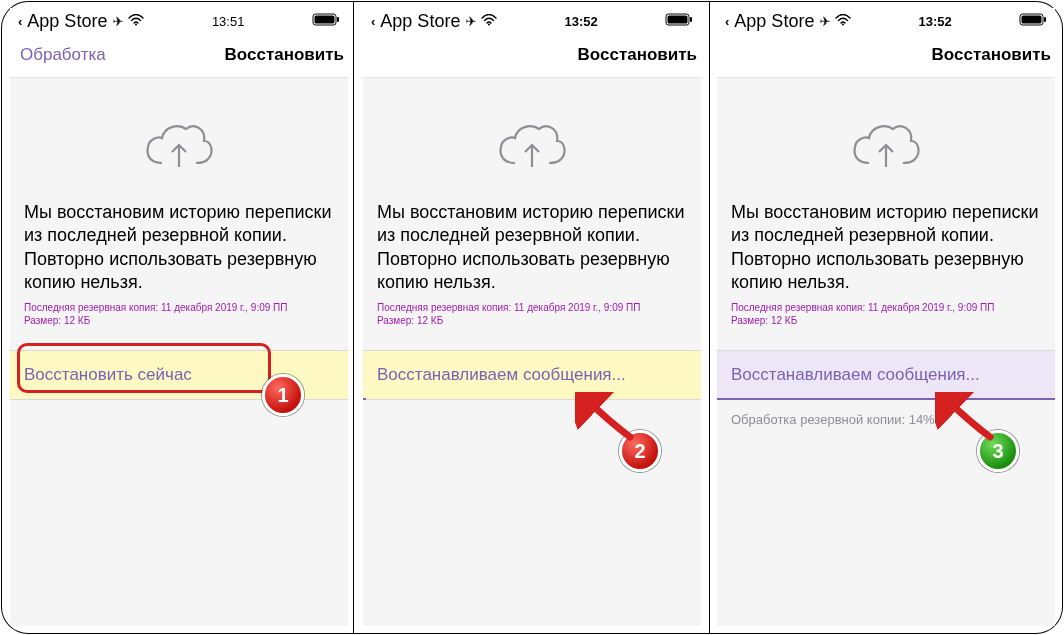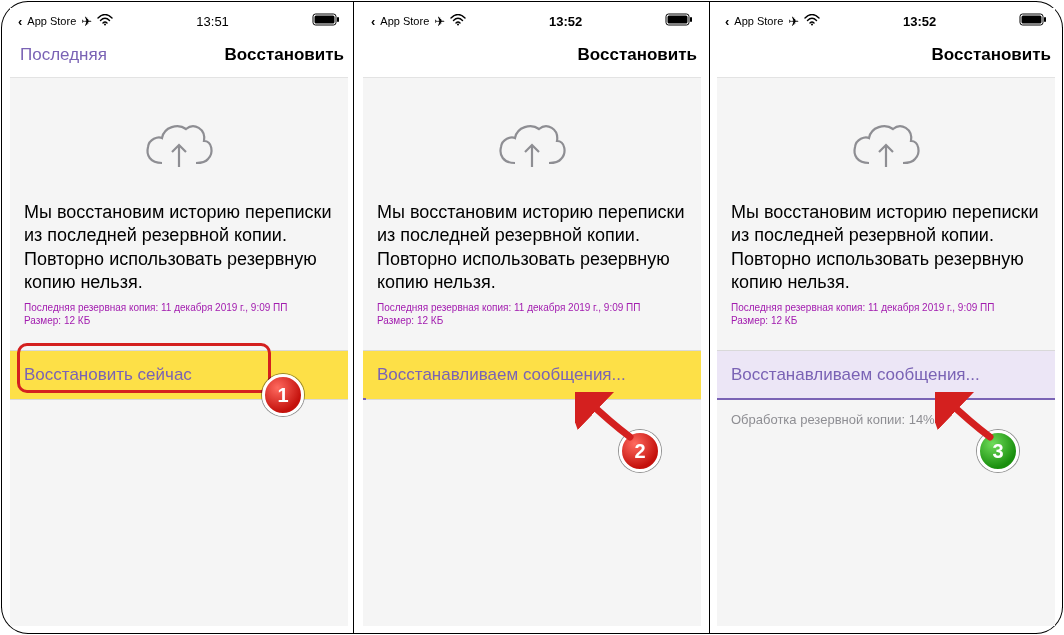--- a/index.html
+++ b/index.html
@@ -4,33 +4,33 @@
 <style>
   html,body{margin:0;padding:0;font-family:-apple-system,Helvetica,Arial,sans-serif;background:#fff;user-select:none}
   .stage{position:relative;width:1064px;height:635px;background:#fff}
   .frame{position:absolute;top:0;bottom:0;width:1px;background:#000}
   .hline{position:absolute;left:27px;right:27px;height:1px;background:#000}
   .hcurve{position:absolute;width:27px;height:27px;border:1px solid #000}
 
   .phone{position:absolute;top:8px;width:338px;height:618px;background:#f5f5f5;overflow:hidden}
   .statusbar{height:26px;background:#fff;display:flex;align-items:center;justify-content:space-between;padding:0 8px;font-size:13px;}
   .sb-left{display:flex;align-items:center;gap:5px}
-  .sb-back{font-size:11px}
+  .sb-back{font-size:18px}
   .chev{font-size:13px;font-weight:bold}
   .navbar{height:42px;background:#fff;border-bottom:1px solid rgba(0,0,0,0);display:flex;align-items:center;position:relative;box-shadow:0 1px 0 rgba(0,0,0,0.07)}
   .nav-skip{color:#7a63b5;font-size:17px;padding-left:10px}
   .nav-title{position:absolute;left:0;right:4px;text-align:right;font-size:17px;font-weight:600;color:#000}
 
   .iconwrap{display:flex;justify-content:center;padding:42px 0 28px}
   .cloud{position:relative;stroke:#8e8e93;stroke-width:2.2;fill:none}
 
   .desc{padding:0 14px;font-size:18px;line-height:1.3;color:#000}
   .meta{padding:6px 14px 0;font-size:10px;color:#a21caf;line-height:1.35}
 
-  .actionrow{margin-top:22px;background:#fde047;border-top:1px solid #d9d9d9;border-bottom:1px solid #d9d9d9;padding:14px 14px;font-size:17px;color:#7a63b5;position:relative}
+  .actionrow{margin-top:22px;background:#fef9c3;border-top:1px solid #d9d9d9;border-bottom:1px solid #d9d9d9;padding:14px 14px;font-size:17px;color:#7a63b5;position:relative}
   .actionrow.prog{background:#ece6f6}
   .progressbar{position:absolute;left:0;bottom:-1px;height:2px;background:#7a63b5}
   .pstatus{padding:12px 14px 0;font-size:13px;color:#8e8e93}
 
   
   .red-outline{position:absolute;border:3px solid #d4201f;border-radius:10px;pointer-events:none}
 
   
   .badge{position:absolute;width:36px;height:36px;border-radius:50%;border:3px solid #fff;display:flex;align-items:center;justify-content:center;font-size:20px;font-weight:bold;color:#fff;box-shadow:0 0 0 1px rgba(0,0,0,0.4)}
   .b-red{background:radial-gradient(circle at 35% 30%, #ff6a5f, #c4110c 70%)}
@@ -67,21 +67,21 @@
       </div>
       <div style="font-weight:400">13:51</div>
       <div><svg width="28" height="13" viewBox="0 0 28 13">
             <rect x="1" y="1" width="23" height="11" rx="2.5" fill="none" stroke="#000" stroke-width="1"></rect>
             <rect x="25" y="4" width="2" height="5" rx="1" fill="#000"></rect>
             <rect x="2.5" y="2.5" width="20" height="8" rx="1.5" fill="#000"></rect>
           </svg></div>
     </div>
     <div class="navbar">
       <div class="nav-title">Восстановить</div>
-      <div class="nav-skip" style="position:relative;z-index:2">Последняя</div>
+      <div class="nav-skip" style="position:relative;z-index:2">Обработка</div>
     </div>
     <div class="iconwrap">
       <svg class="cloud" width="74" height="54" viewBox="0 0 74 54">
         <path d="M20 44 C8 44 4 36 6 28 C7 20 16 17 20 19 C22 8 36 4 44 10 C52 3 64 10 62 22 C70 22 72 34 66 40 C63 44 56 44 54 44"></path>
         <path d="M37 48 L37 26 M30 33 L37 26 L44 33"></path>
       </svg>
     </div>
     <div class="desc">Мы восстановим историю переписки из последней резервной копии. Повторно использовать резервную копию нельзя.</div>
     <div class="meta">
       <div>Последняя резервная копия: 11 декабря 2019 г., 9:09 ПП</div>

